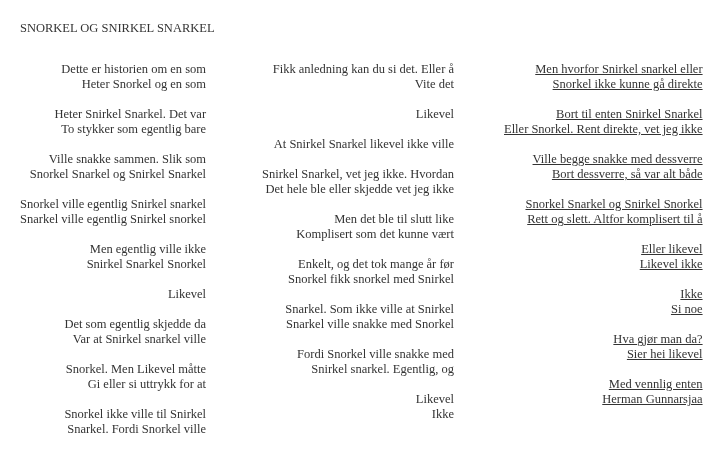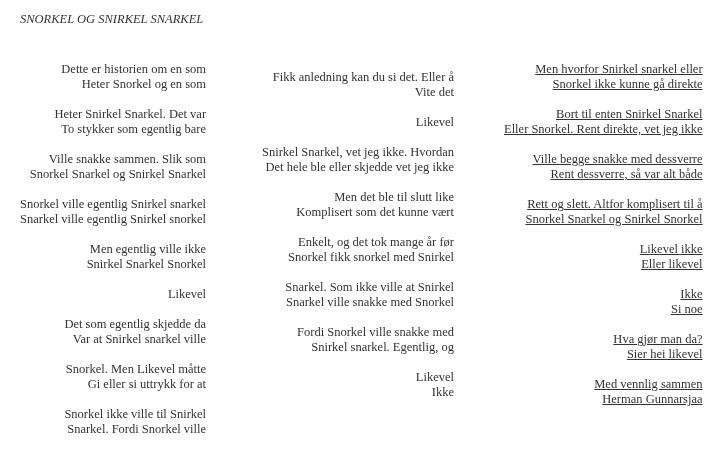--- a/index.html
+++ b/index.html
@@ -12,32 +12,31 @@
       height: 454px;
       position: relative;
       overflow: hidden;
       font-family: "Liberation Serif", "DejaVu Serif", serif;
       font-size: 12.5px;
       color: #333333;
     }
     .title {
       position: absolute;
       left: 20px;
-      top: 12px;
+      top: 21px;
       line-height: 15px;
       white-space: nowrap;
-      font-style: italic;
     }
     .column {
       position: absolute;
       top: 62px;
       text-align: right;
     }
     .col-1 { left: 20px; }
-    .col-2 { left: 262px; margin-top: 8px; }
+    .col-2 { left: 262px; }
     .col-3 { left: 504px; text-decoration: underline; }
     .stanza {
       margin: 0 0 15px 0;
     }
     .line {
       display: block;
       line-height: 15px;
       white-space: nowrap;
     }
   </style>
@@ -86,20 +85,21 @@
 
 <div class="column col-2">
   <div class="stanza">
     <span class="line">Fikk anledning kan du si det. Eller å</span>
     <span class="line">Vite det</span>
   </div>
   <div class="stanza">
     <span class="line">Likevel</span>
   </div>
   <div class="stanza">
+    <span class="line">At Snirkel Snarkel likevel ikke ville</span>
   </div>
   <div class="stanza">
     <span class="line">Snirkel Snarkel, vet jeg ikke. Hvordan</span>
     <span class="line">Det hele ble eller skjedde vet jeg ikke</span>
   </div>
   <div class="stanza">
     <span class="line">Men det ble til slutt like</span>
     <span class="line">Komplisert som det kunne vært</span>
   </div>
   <div class="stanza">
@@ -124,35 +124,35 @@
   <div class="stanza">
     <span class="line">Men hvorfor Snirkel snarkel eller</span>
     <span class="line">Snorkel ikke kunne gå direkte</span>
   </div>
   <div class="stanza">
     <span class="line">Bort til enten Snirkel Snarkel</span>
     <span class="line">Eller Snorkel. Rent direkte, vet jeg ikke</span>
   </div>
   <div class="stanza">
     <span class="line">Ville begge snakke med dessverre</span>
-    <span class="line">Rent dessverre, så var alt både</span>
+    <span class="line">Bort dessverre, så var alt både</span>
   </div>
   <div class="stanza">
+    <span class="line">Snorkel Snarkel og Snirkel Snorkel</span>
     <span class="line">Rett og slett. Altfor komplisert til å</span>
-    <span class="line">Snorkel Snarkel og Snirkel Snorkel</span>
   </div>
   <div class="stanza">
+    <span class="line">Eller likevel</span>
     <span class="line">Likevel ikke</span>
-    <span class="line">Eller likevel</span>
   </div>
   <div class="stanza">
     <span class="line">Ikke</span>
     <span class="line">Si noe</span>
   </div>
   <div class="stanza">
     <span class="line">Hva gjør man da?</span>
     <span class="line">Sier hei likevel</span>
   </div>
   <div class="stanza">
-    <span class="line">Med vennlig sammen</span>
+    <span class="line">Med vennlig enten</span>
     <span class="line">Herman Gunnarsjaa</span>
   </div>
 </div>
 
 </body></html>

